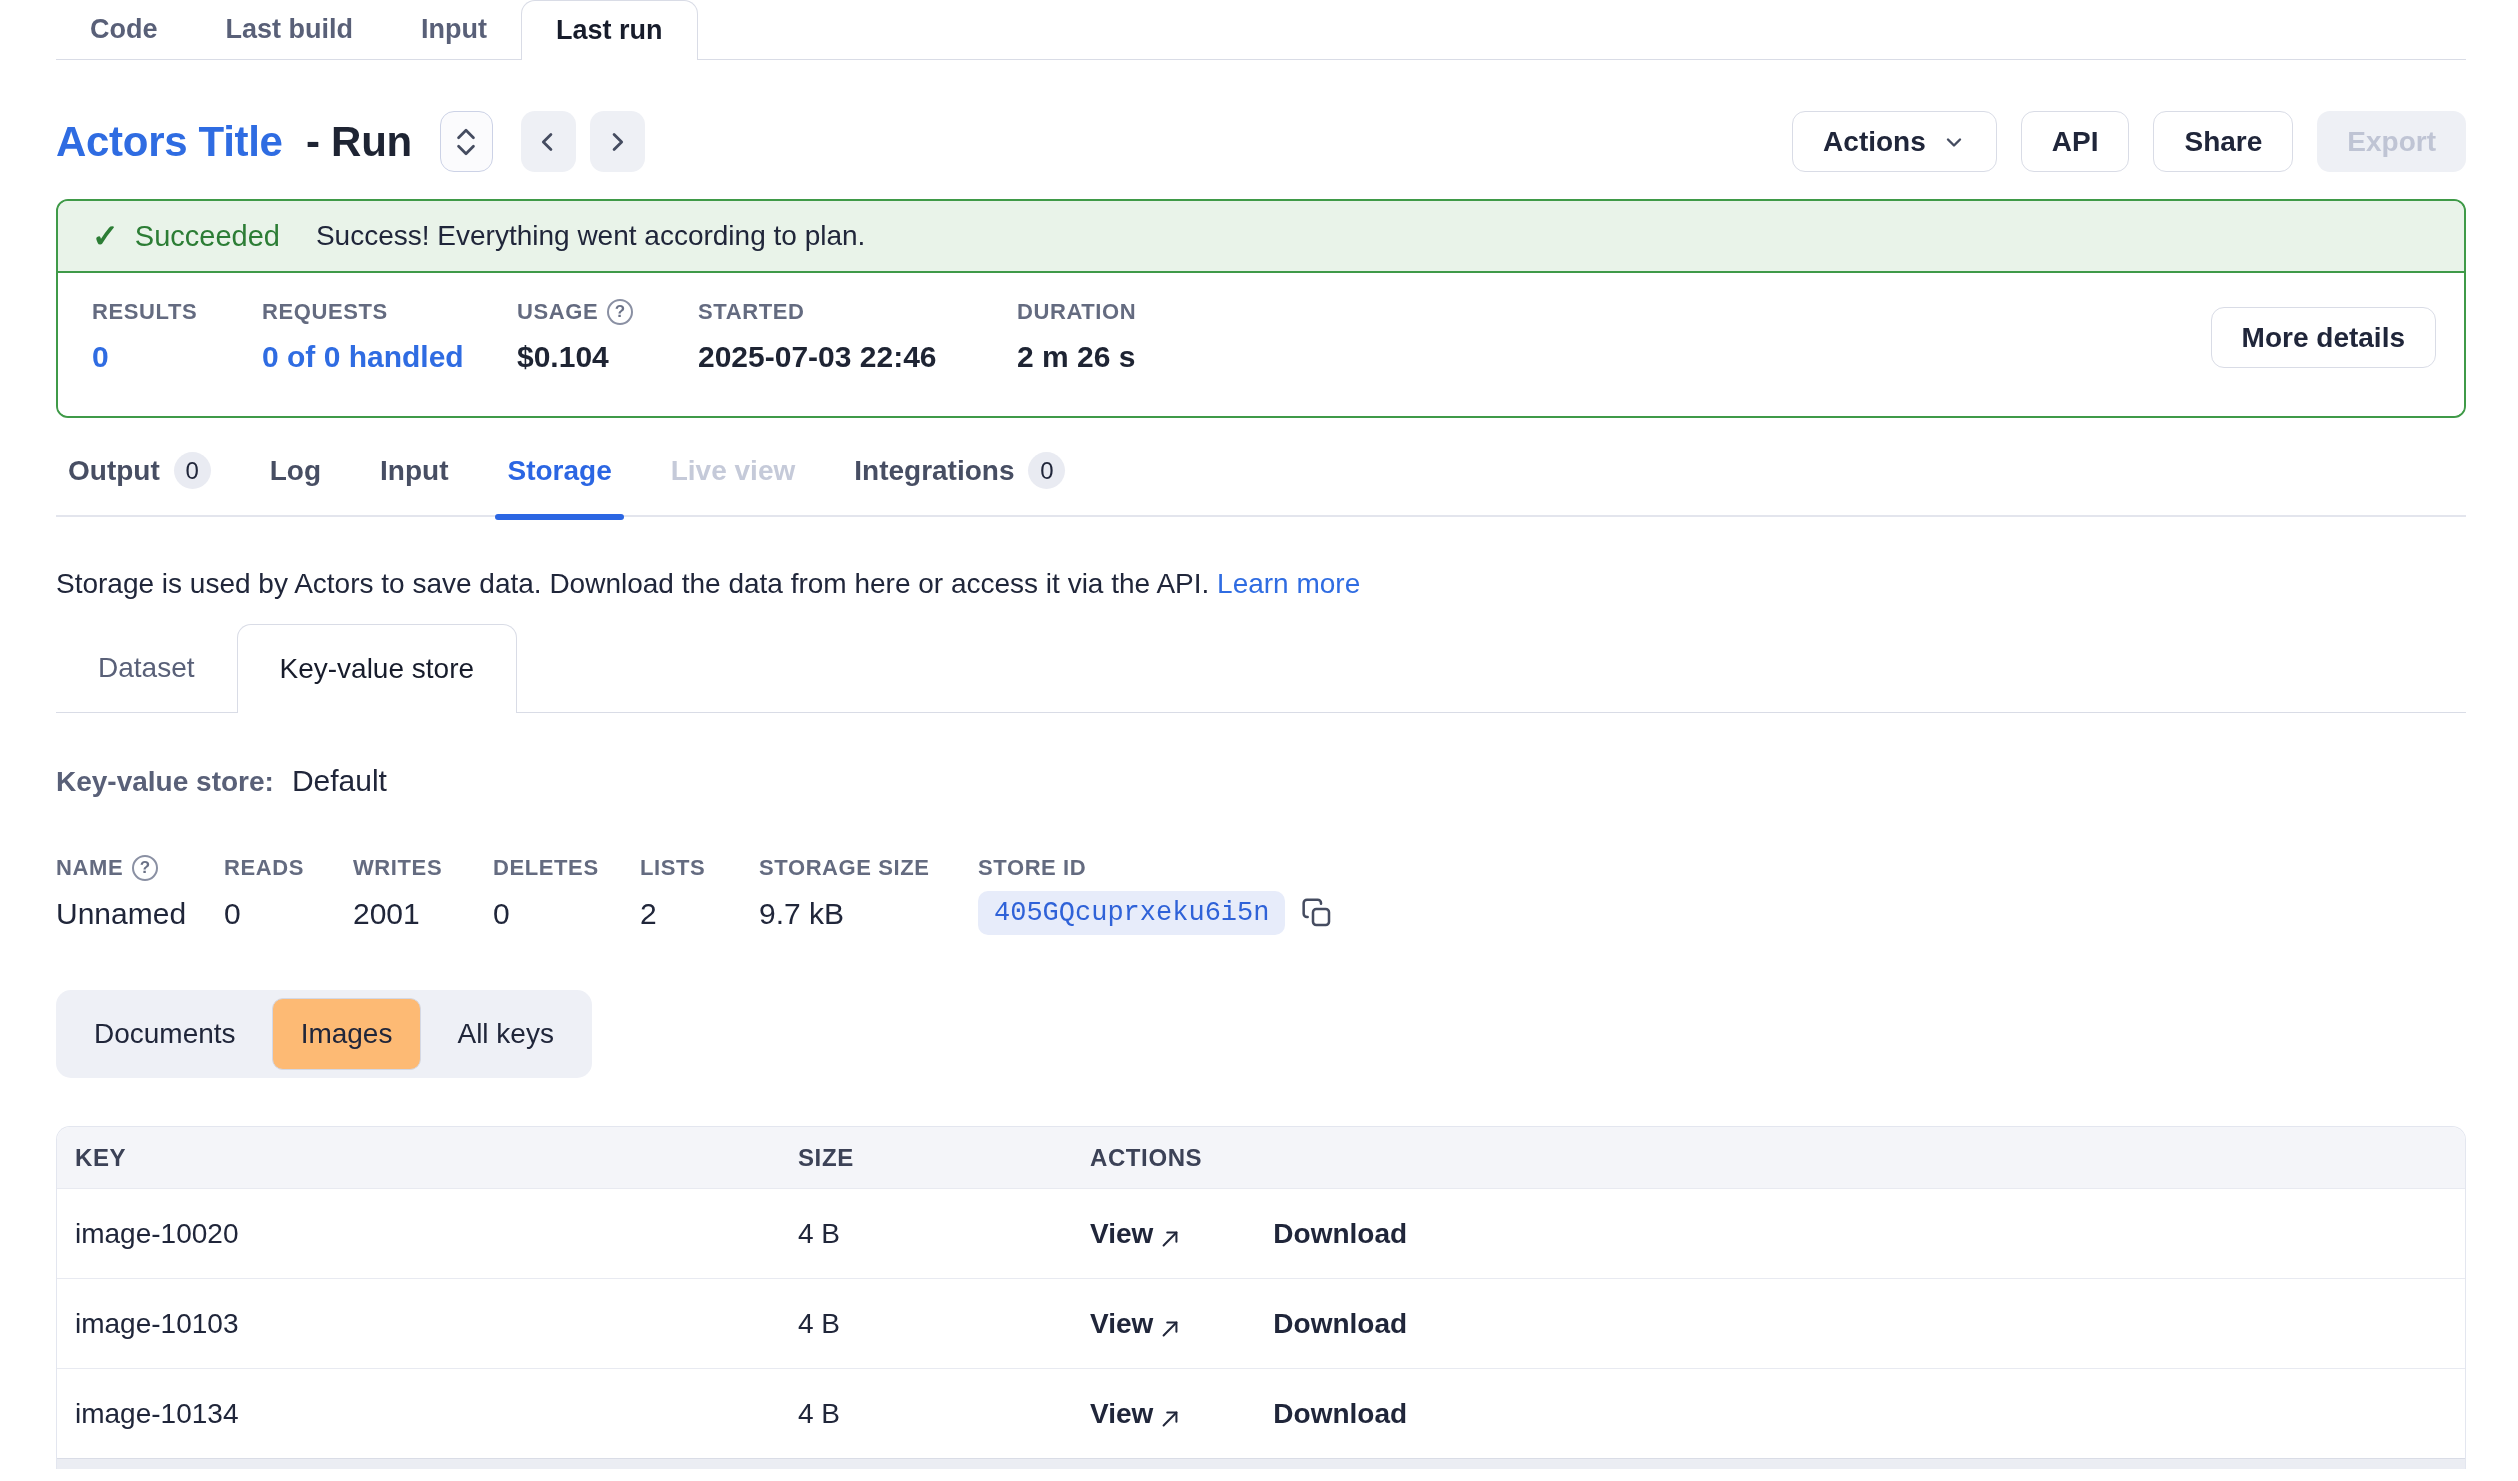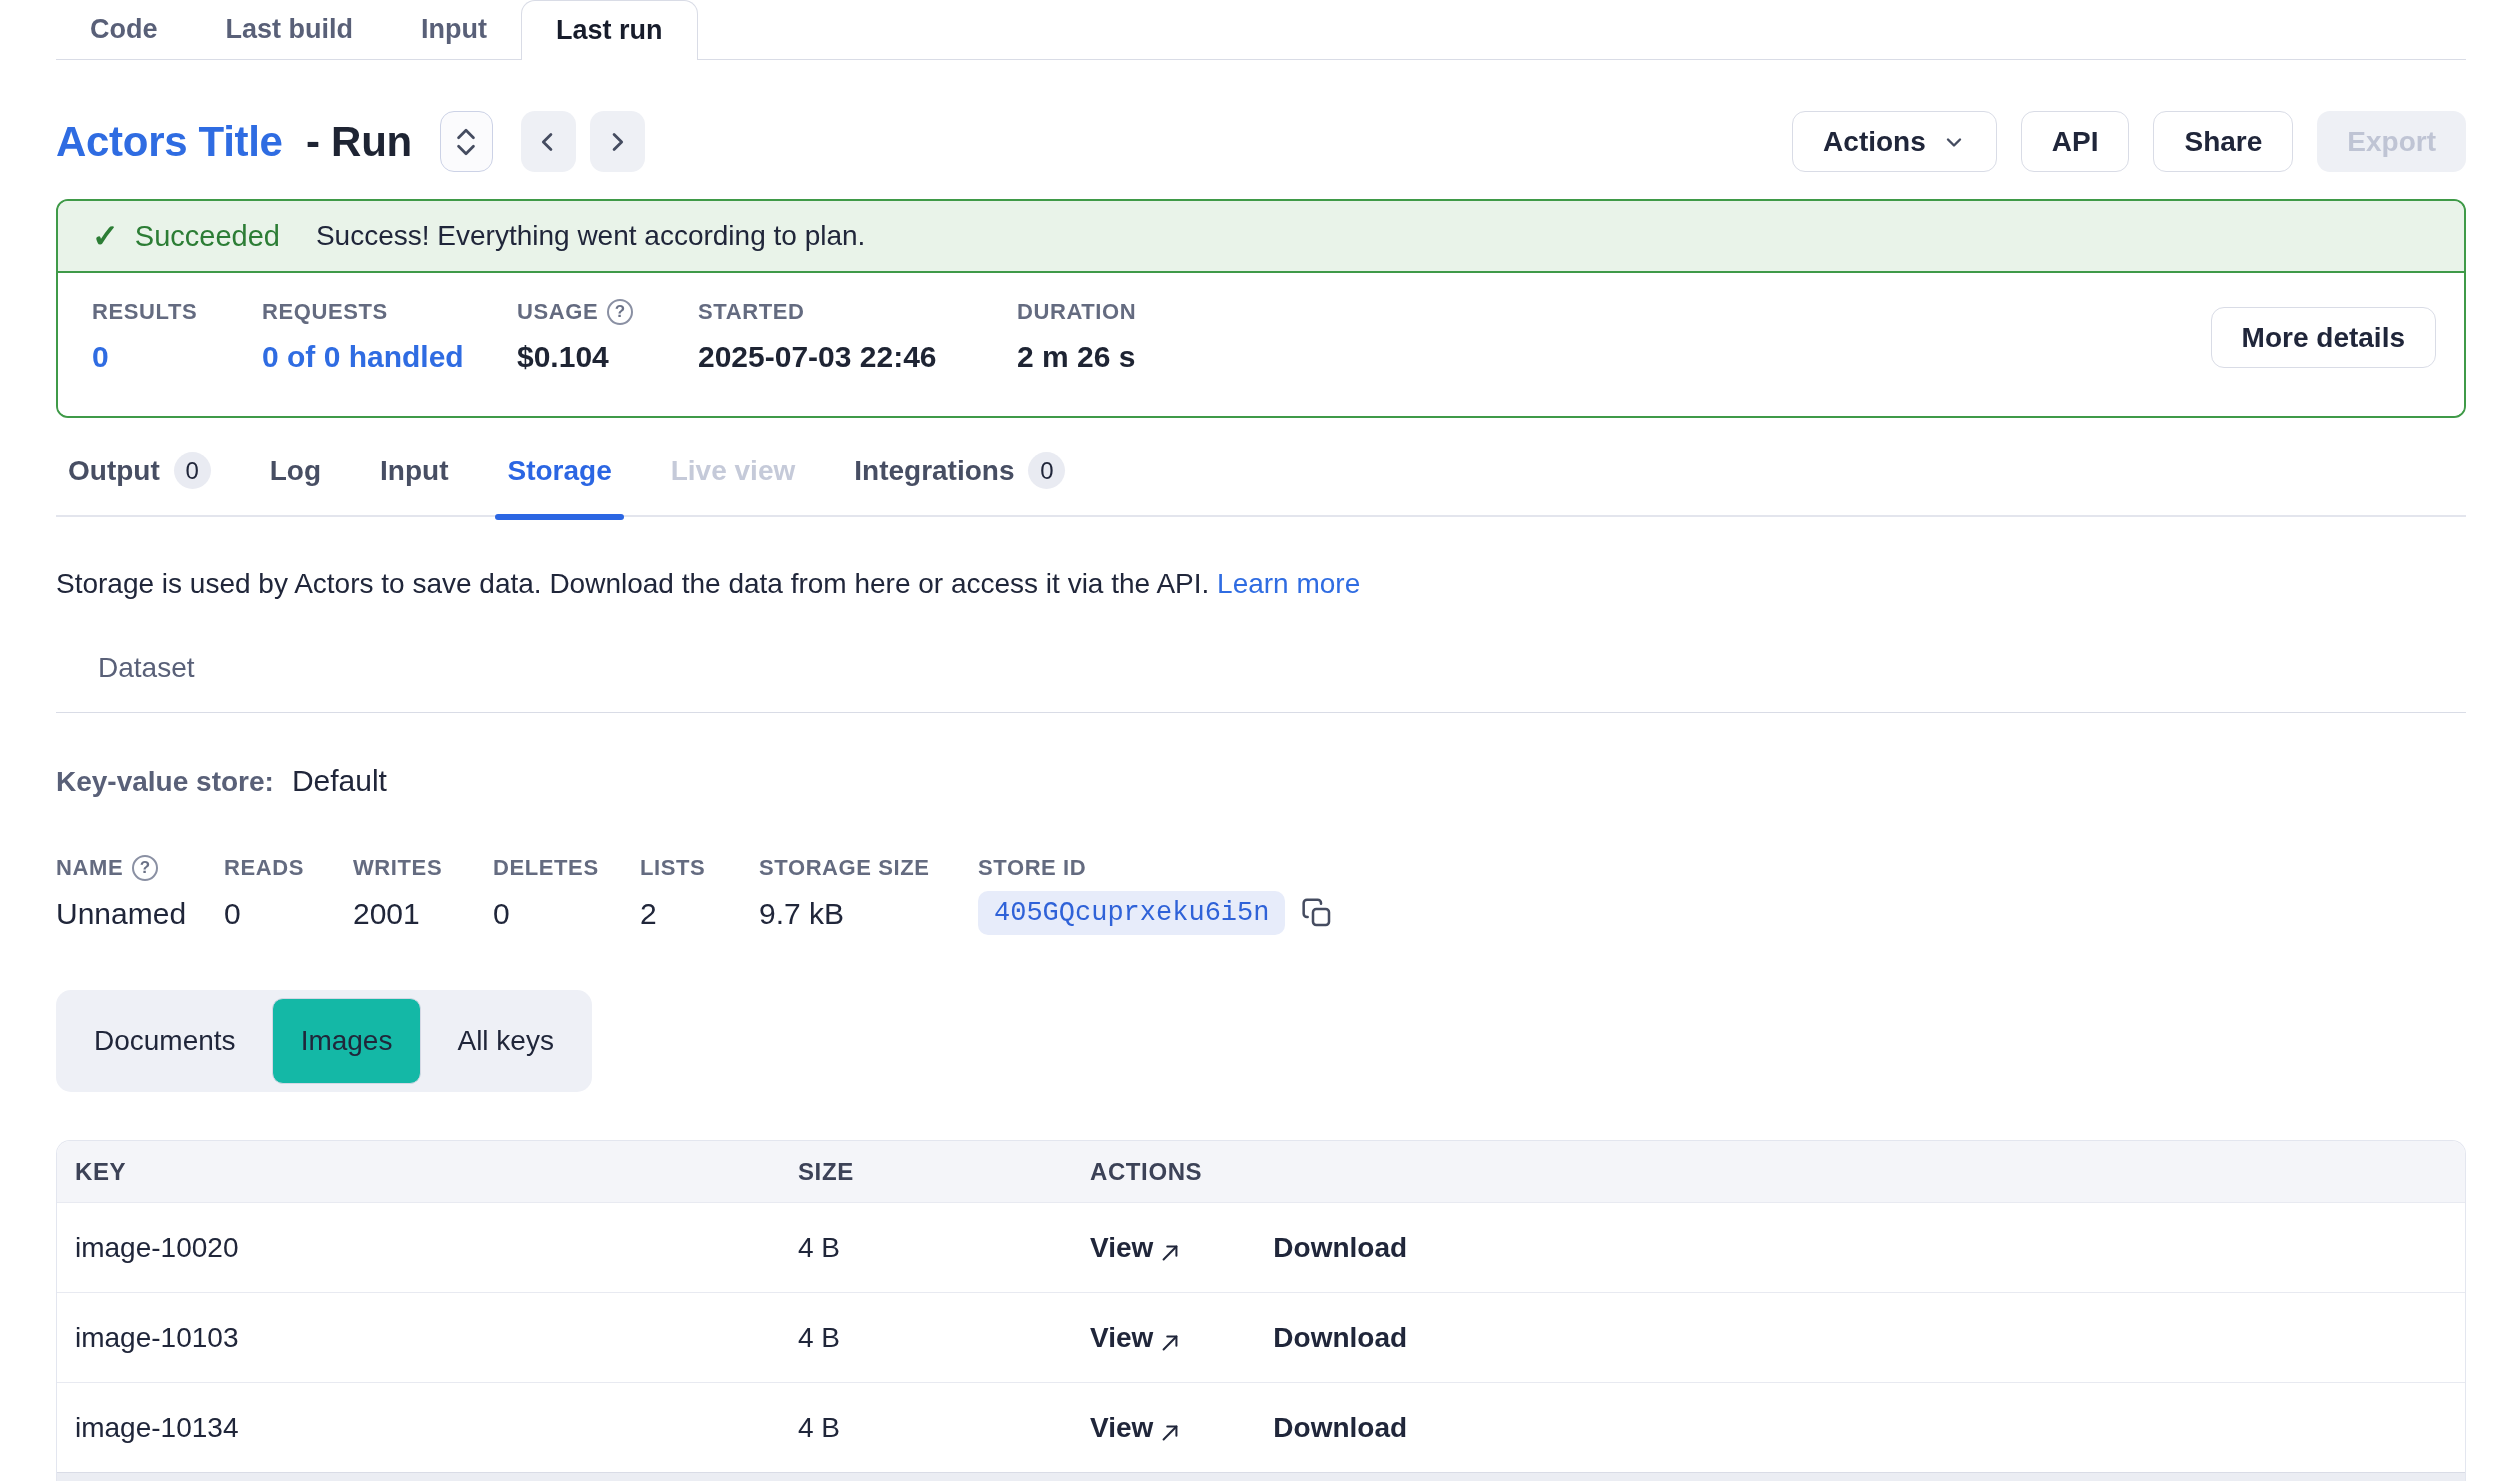--- a/index.html
+++ b/index.html
@@ -81,21 +81,21 @@
     display:flex; align-items:center; gap:9px; }
   .ss-v { margin-top:16px; font-size:30px; color:#20263a; }
   .store-id-wrap { display:flex; align-items:center; gap:16px; margin-top:10px; }
   .store-id { font-family:"Liberation Mono","DejaVu Sans Mono",monospace; font-size:27px;
     color:#2f62d8; background:#e7ecfa; border-radius:10px; padding:7px 16px; cursor:pointer; }
   .copy-btn { cursor:pointer; display:inline-flex; }
 
   .segmented { margin-top:55px; display:inline-flex; align-items:center; background:#eef0f6;
     border-radius:15px; padding:8px; gap:6px; }
   .seg { font-size:28px; color:#20263a; padding:11px 30px; border-radius:11px; cursor:pointer; }
-  .seg.selected { background:#14b8a6; border:1.5px solid #d4d8e4; padding:26px 28px; }
+  .seg.selected { background:#fdba74; border:1.5px solid #d4d8e4; padding:19px 28px; }
 
   
   .kv-table { margin-top:48px; height:343px; border:1px solid #e3e6ef; border-bottom:none;
     border-radius:14px 14px 0 0; overflow:hidden; }
   .thead { height:61px; background:#f4f5f9; display:grid; grid-template-columns:723px 292px 1fr;
     align-items:center; padding-left:18px; font-size:24px; font-weight:700; color:#3c4257;
     letter-spacing:0.6px; }
   .trow { height:90px; display:grid; grid-template-columns:723px 292px 1fr; align-items:center;
     padding-left:18px; border-top:1px solid #e8eaf1; font-size:28px; color:#20263a; background:#fff; }
   .actions-cell { display:flex; align-items:center; }
@@ -215,20 +215,21 @@
 
   
   <div class="storage-desc">
     <span>Storage is used by Actors to save data. Download the data from here or access it via the API.</span>
     <span class="link-blue">Learn more</span>
   </div>
 
   
   <div class="sub-tabs">
     <div class="stab">Dataset</div>
+    <div class="stab active">Key-value store</div>
   </div>
 
   
   <div class="kv-row">
     <span class="kv-label">Key-value store:</span>
     <span class="kv-value">Default</span>
   </div>
 
   
   <div class="store-stats">

